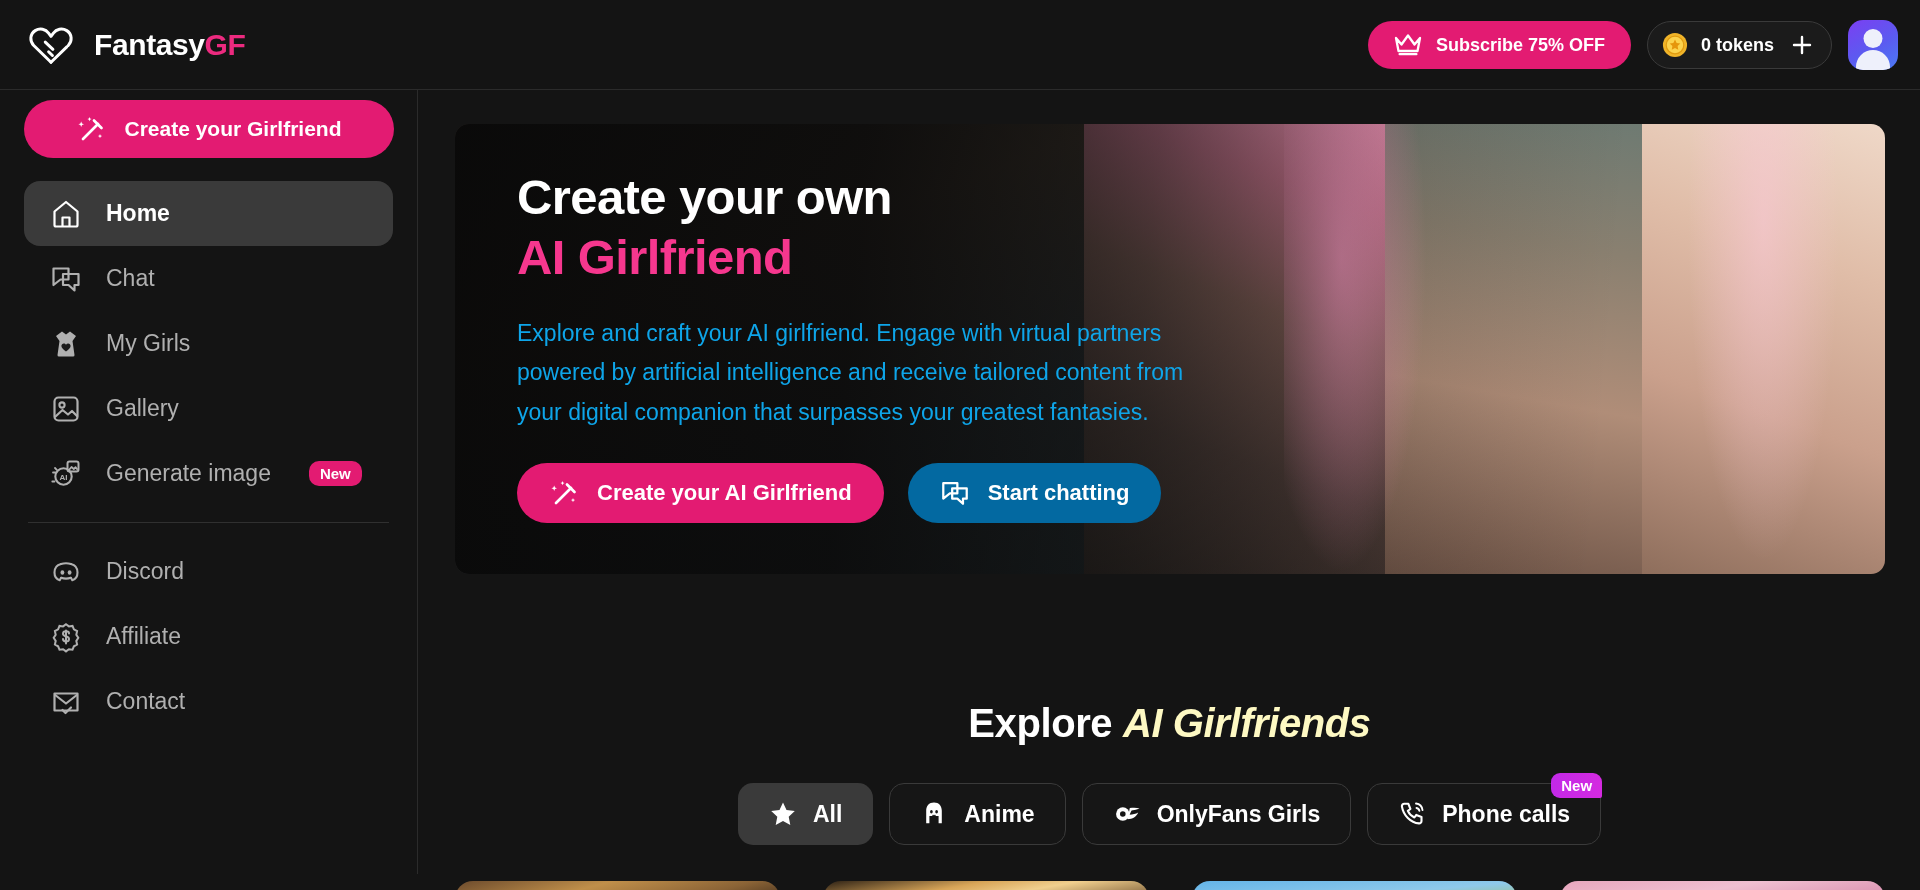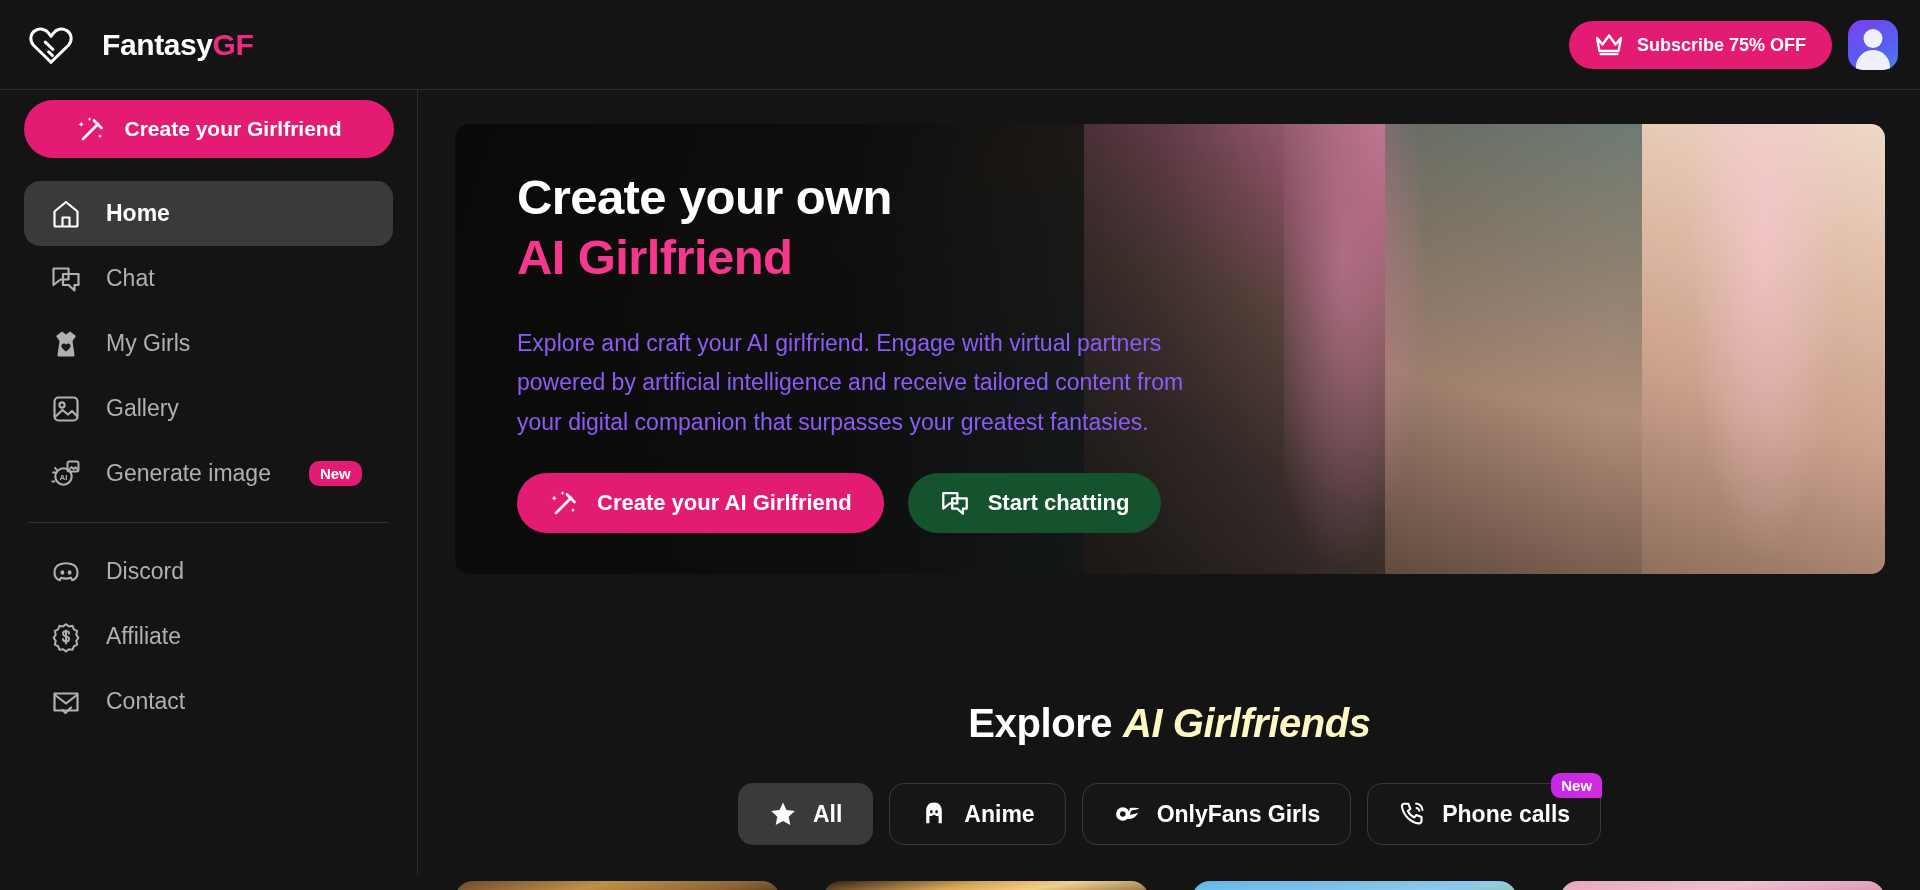--- a/index.html
+++ b/index.html
@@ -13,21 +13,21 @@
   .app{position:relative;width:1920px;height:890px;}
 
   
   .header{
     position:absolute;left:0;top:0;width:1920px;height:90px;
     background:#141414;
     border-bottom:1px solid #2b2b2b;
     display:flex;align-items:center;
     z-index:30;
   }
-  .brand{display:flex;align-items:center;gap:28px;margin-left:28px;}
+  .brand{display:flex;align-items:center;gap:20px;margin-left:28px;}
   .brand-logo{width:46px;height:46px;flex:0 0 46px;display:block;}
   .brand-name{font-size:30px;font-weight:700;letter-spacing:-.4px;line-height:1;}
   .brand-name .gf{color:#ec2a7f;}
 
   .header-right{
     position:absolute;right:22px;top:0;height:90px;
     display:flex;align-items:center;gap:16px;
   }
   .subscribe-btn{
     display:flex;align-items:center;gap:14px;
@@ -100,34 +100,34 @@
   .hero-scrim{
     position:absolute;inset:0;
     background:linear-gradient(95deg,rgba(8,8,8,.94) 0%,rgba(10,10,10,.88) 28%,rgba(12,14,14,.55) 48%,rgba(10,10,10,.12) 66%,rgba(0,0,0,0) 80%);
   }
   .hero-content{position:absolute;left:62px;top:44px;width:700px;}
   .hero-title{
     font-size:49px;font-weight:700;line-height:1.22;letter-spacing:-.6px;
   }
   .hero-title .accent{color:#f6378e;}
   .hero-sub{
-    margin-top:36px;width:690px;
-    font-size:23px;line-height:1.73;color:#8b5cf6;font-weight:400;
+    margin-top:26px;width:690px;
+    font-size:23px;line-height:1.73;color:#0ea5e9;font-weight:400;
   }
   .hero-actions{display:flex;gap:24px;margin-top:30px;}
   .btn-pink{
     display:flex;align-items:center;gap:18px;
     height:60px;padding:8px 32px;border-radius:30px;
     background:#e31b72;border:none;cursor:pointer;
     color:#fff;font-size:22px;font-weight:700;font-family:inherit;white-space:nowrap;
   }
   .btn-blue{
     display:flex;align-items:center;gap:18px;
     height:60px;padding:0 32px;border-radius:30px;
-    background:#14532d;border:none;cursor:pointer;
+    background:#0369a1;border:none;cursor:pointer;
     color:#fff;font-size:22px;font-weight:700;font-family:inherit;white-space:nowrap;
   }
 
   
   .explore-title{
     position:absolute;left:0;top:610px;width:1501px;text-align:center;
     font-size:40px;font-weight:700;letter-spacing:-.4px;
   }
   .explore-title .accent{color:#fef9c3;font-style:italic;}
   .tabs{
@@ -175,20 +175,31 @@
 
     <div class="header-right">
       <button class="subscribe-btn">
         <svg width="28" height="24" viewBox="0 0 28 24" fill="none">
           <path d="M2 5 L7.5 11.5 L14 2.5 L20.5 11.5 L26 5 L23.5 18 H4.5 Z" stroke="#fff" stroke-width="2.3" stroke-linejoin="round"></path>
           <rect x="4.5" y="20" width="19" height="2.3" rx="1" fill="#fff"></rect>
         </svg>
         <span>Subscribe 75% OFF</span>
       </button>
 
+      <div class="tokens-pill">
+        <svg class="coin" viewBox="0 0 28 28">
+          <circle cx="14" cy="14" r="13" fill="#f0b429"></circle>
+          <circle cx="14" cy="14" r="9.5" fill="#fcd34d" stroke="#e09b10" stroke-width="1.3"></circle>
+          <path d="M14 8.2 l1.75 3.6 3.95 .55 -2.9 2.75 .72 3.9 -3.52-1.9 -3.52 1.9 .72-3.9 -2.9-2.75 3.95-.55 Z" fill="#e6960c"></path>
+        </svg>
+        <span class="tokens-label">0 tokens</span>
+        <svg class="plus-icon" viewBox="0 0 22 22">
+          <path d="M11 3 V19 M3 11 H19" stroke="#fff" stroke-width="2.4" stroke-linecap="round"></path>
+        </svg>
+      </div>
 
       <div class="avatar">
         <div class="head"></div>
         <div class="body"></div>
       </div>
     </div>
   </div>
 
   <div class="sidebar">
     <button class="create-gf-btn">

